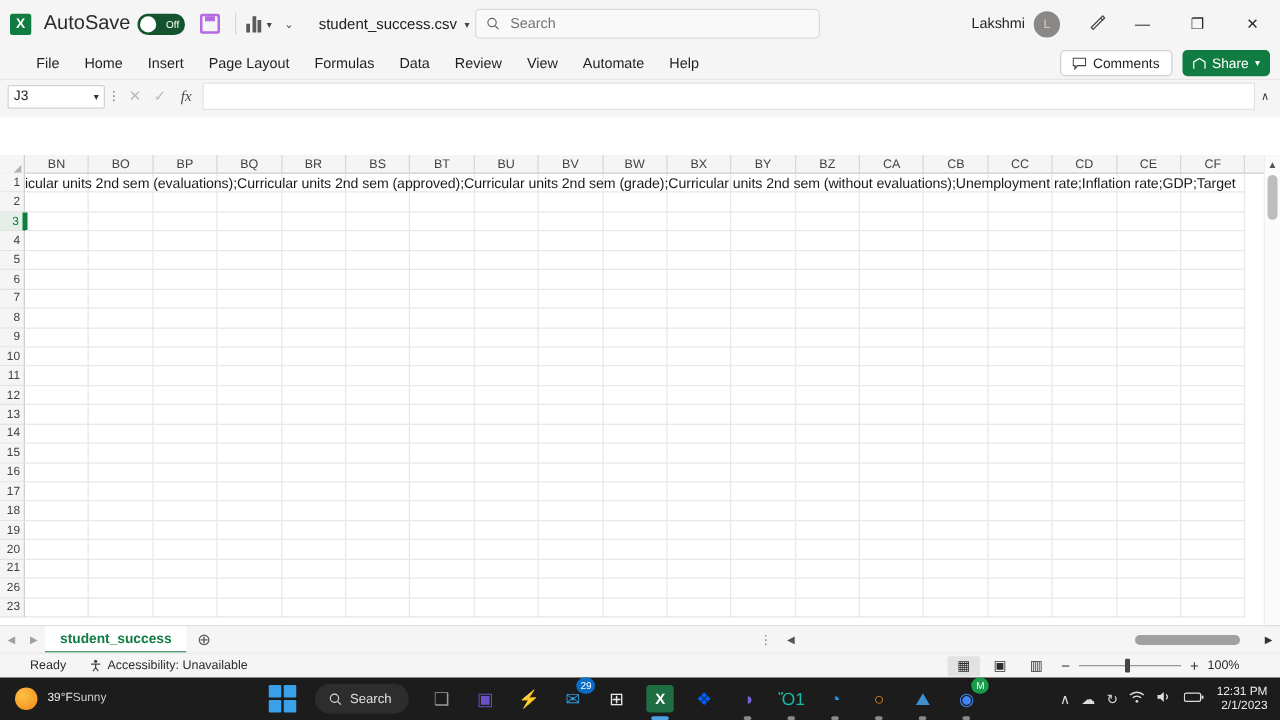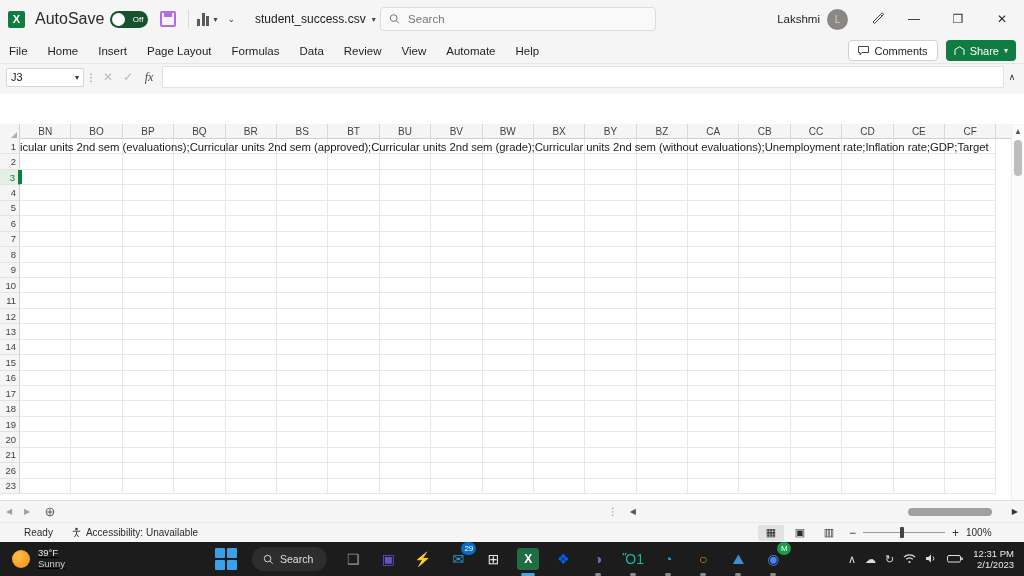--- a/index.html
+++ b/index.html
@@ -91,21 +91,21 @@
     width: 44px; height: 38px;
     display: flex; align-items: center; justify-content: center;
     font-size: 12px; color: #2b2b2b;
   }
 
   
   .ribbon {
     height: 26px; width: 100%;
     background: #f5f5f5;
     display: flex; align-items: center;
-    padding-left: 0; position: relative;
+    padding-left: 20px; position: relative;
     border-bottom: 1px solid #e6e6e6;
   }
   .rtab {
     font-size: 11.5px; color: #1f1f1f;
     padding: 4px 9px; border-radius: 3px; margin-right: 2px;
     white-space: nowrap;
   }
   .ribbon-right { position: absolute; right: 8px; display: flex; align-items: center; gap: 8px; }
   .comments-btn {
     font-size: 11px; color: #1f1f1f; border: 1px solid #d0d0d0;
@@ -241,21 +241,21 @@
   .zthumb { position: absolute; left: 45%; width: 4px; height: 11px; background: #444; border-radius: 1px; }
   .zpct { font-size: 10px; color: #2b2b2b; width: 34px; text-align: left; }
 
   
   .taskbar {
     position: absolute; top: 542px; left: 0; width: 1024px; height: 34px;
     background: #1c1c1c; display: flex; align-items: center;
   }
   .weather { display: flex; align-items: center; gap: 8px; padding-left: 12px; width: 215px; }
   .sunicon { width: 18px; height: 18px; border-radius: 50%; background: radial-gradient(circle at 35% 35%, #ffc044, #f08a1a); }
-  .wtext { display: flex; flex-direction: column; line-height: 1.15; text-decoration: underline; }
+  .wtext { display: flex; line-height: 1.15; }
   .wtemp { font-size: 9.5px; color: #e8e8e8; }
   .wdesc { font-size: 9.5px; color: #cfcfcf; }
   .tb-center { display: flex; align-items: center; gap: 9px; }
   .winbtn { width: 22px; height: 22px; display: grid; grid-template-columns: 1fr 1fr; grid-gap: 2px; }
   .winbtn span { background: #3aa0e8; border-radius: 1px; }
   .tsearch {
     height: 24px; background: #2d2d2d; border-radius: 13px;
     display: flex; align-items: center; gap: 6px; padding: 0 14px 0 11px;
     font-size: 10.5px; color: #e0e0e0; margin-left: 6px; margin-right: 4px;
   }
@@ -947,20 +947,21 @@
   </div>
 
   <div class="vscroll">
     <div class="vs-arrow">▲</div>
     <div class="vs-thumb"></div>
   </div>
 
   <div class="sheetbar">
     <div class="nav-arrow">◀</div>
     <div class="nav-arrow">▶</div>
+    <div class="sheettab">student_success</div>
     <div class="addsheet">⊕</div>
     <div class="hs-dots">⋮</div>
     <div class="hs-left">◀</div>
     <div class="hs-track">
       <div class="hs-thumb"></div>
     </div>
     <div class="hs-right">▶</div>
   </div>
 
   <div class="statusbar">

